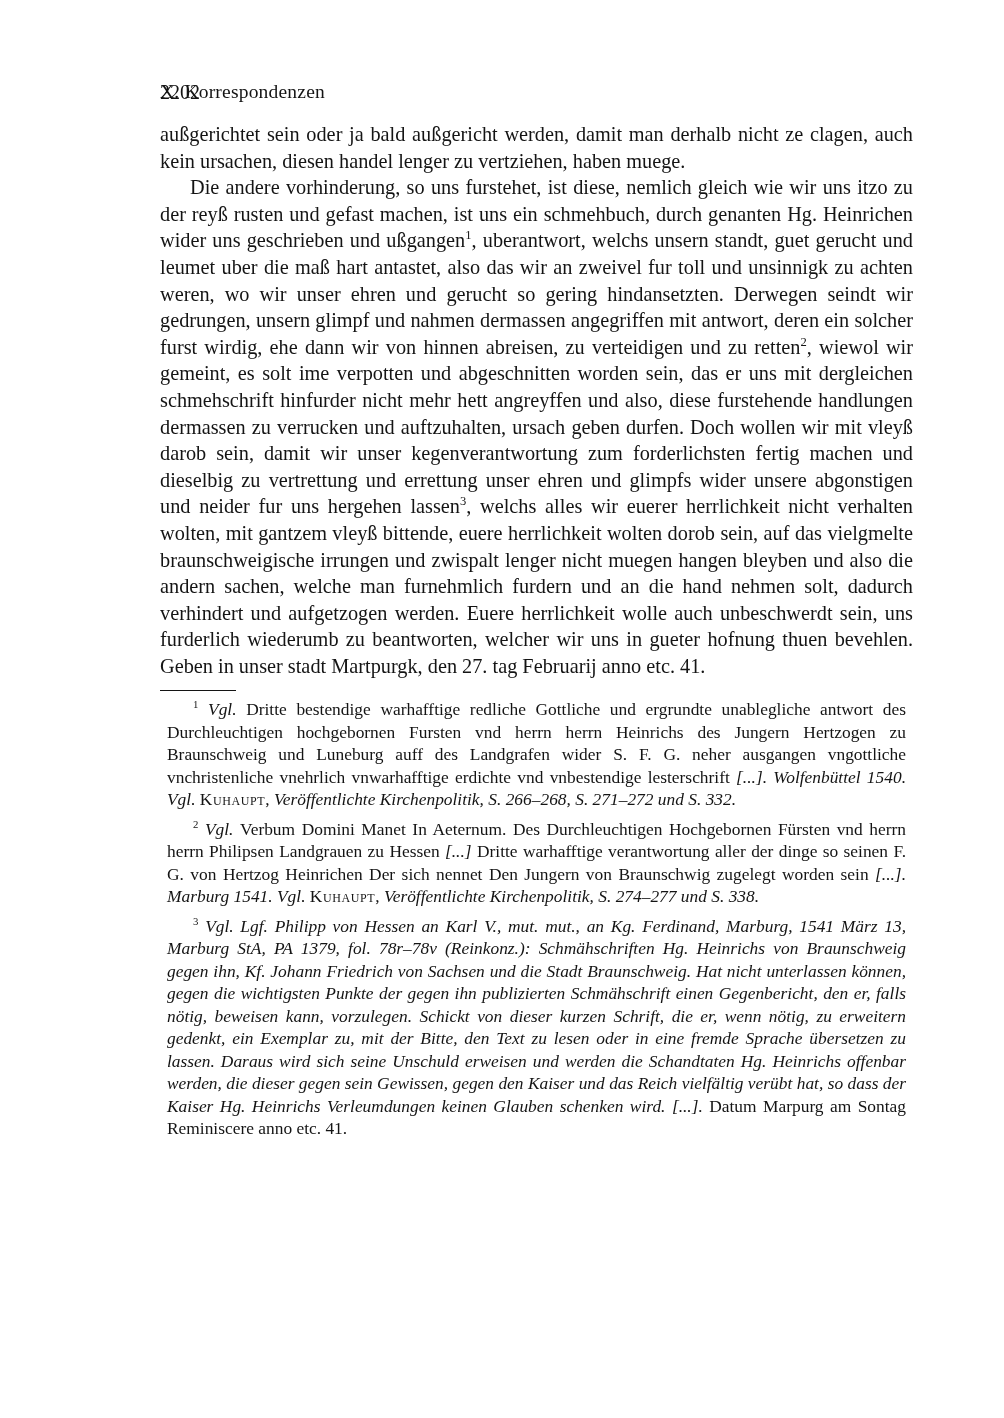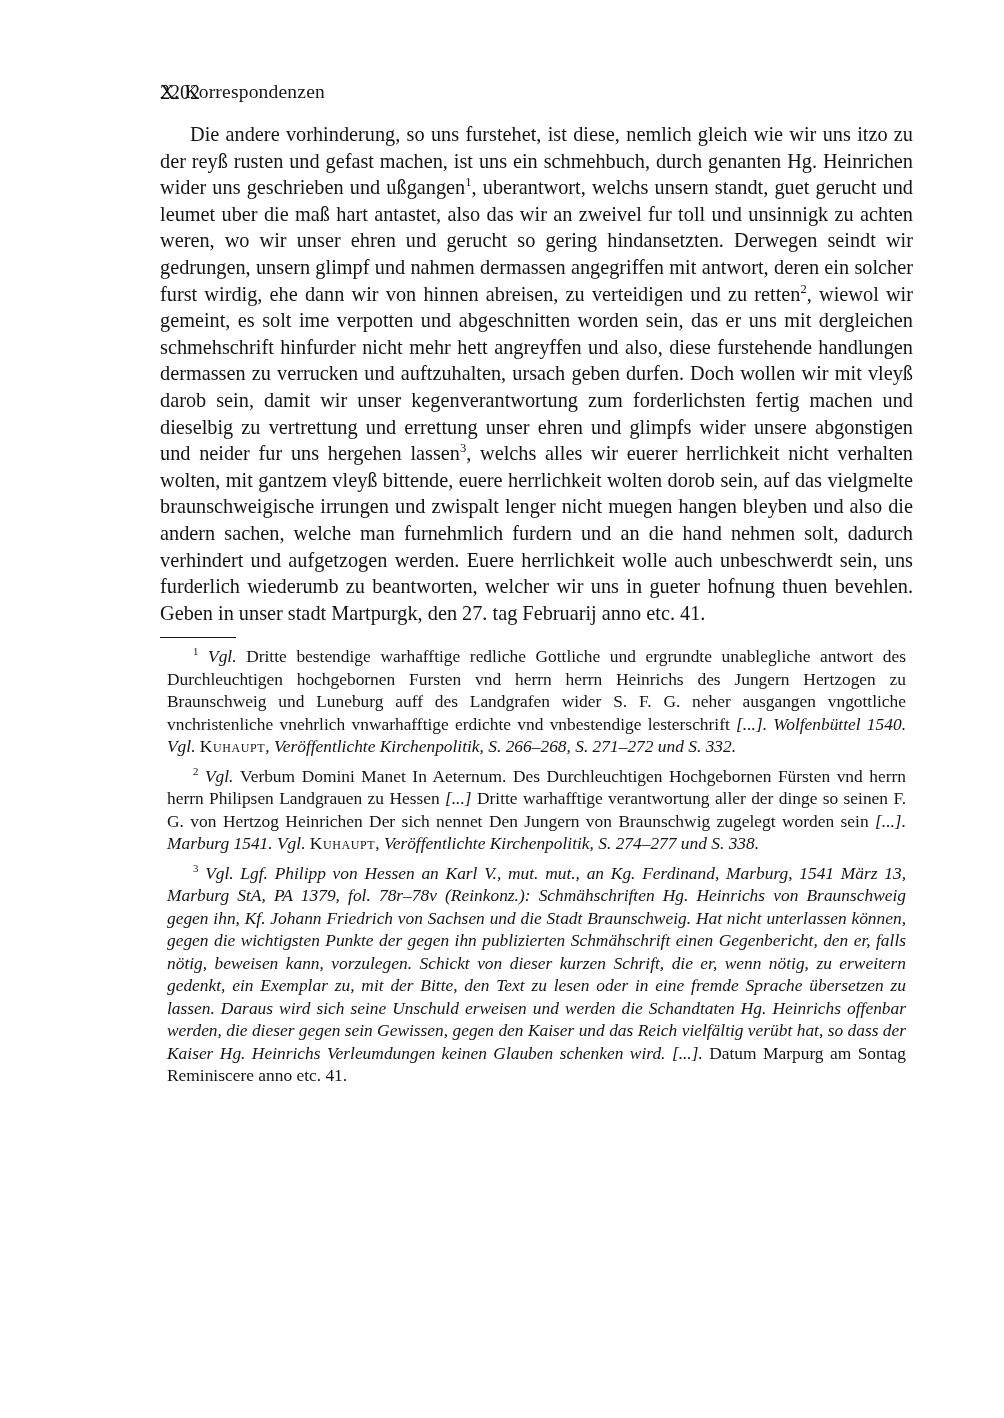--- a/index.html
+++ b/index.html
@@ -84,20 +84,21 @@
 
 <div class="page">
   <div class="text-block">
 
     <header class="page-header">
       <span class="page-number">2202</span>
       <span class="running-head">X. Korrespondenzen</span>
     </header>
 
     <main class="body-text">
+      <p><span>außgerichtet sein oder ja bald außgericht werden, damit man derhalb nicht ze clagen, auch kein ursachen, diesen handel lenger zu vertziehen, haben muege.</span></p>
       <p class="para-indent"><span>Die andere vorhinderung, so uns furstehet, ist diese, nemlich gleich wie wir uns itzo zu der reyß rusten und gefast machen, ist uns ein schmehbuch, durch genanten Hg. Heinrichen wider uns geschrieben und ußgangen</span><sup>1</sup><span>, uberantwort, welchs unsern standt, guet gerucht und leumet uber die maß hart antastet, also das wir an zweivel fur toll und unsinnigk zu achten weren, wo wir unser ehren und gerucht so gering hindansetzten. Derwegen seindt wir gedrungen, unsern glimpf und nahmen dermassen angegriffen mit antwort, deren ein solcher furst wirdig, ehe dann wir von hinnen abreisen, zu verteidigen und zu retten</span><sup>2</sup><span>, wiewol wir gemeint, es solt ime verpotten und abgeschnitten worden sein, das er uns mit dergleichen schmehschrift hinfurder nicht mehr hett angreyffen und also, diese furstehende handlungen dermassen zu verrucken und auftzuhalten, ursach geben durfen. Doch wollen wir mit vleyß darob sein, damit wir unser kegenverantwortung zum forderlichsten fertig machen und dieselbig zu vertrettung und errettung unser ehren und glimpfs wider unsere abgonstigen und neider fur uns hergehen lassen</span><sup>3</sup><span>, welchs alles wir euerer herrlichkeit nicht verhalten wolten, mit gantzem vleyß bittende, euere herrlichkeit wolten dorob sein, auf das vielgmelte braunschweigische irrungen und zwispalt lenger nicht muegen hangen bleyben und also die andern sachen, welche man furnehmlich furdern und an die hand nehmen solt, dadurch verhindert und aufgetzogen werden. Euere herrlichkeit wolle auch unbeschwerdt sein, uns furderlich wiederumb zu beantworten, welcher wir uns in gueter hofnung thuen bevehlen. Geben in unser stadt Martpurgk, den 27. tag Februarij anno etc. 41.</span></p>
     </main>
 
     <footer class="footnotes">
       <div class="fn-rule"></div>
       <p><sup>1</sup><span class="i"> Vgl. </span><span>Dritte bestendige warhafftige redliche Gottliche und ergrundte unablegliche antwort des Durchleuchtigen hochgebornen Fursten vnd herrn herrn Heinrichs des Jungern Hertzogen zu Braunschweig und Luneburg auff des Landgrafen wider S. F. G. neher ausgangen vngottliche vnchristenliche vnehrlich vnwarhafftige erdichte vnd vnbestendige lesterschrift </span><span class="i">[...]. Wolfenbüttel 1540. Vgl. </span><span class="sc">Kuhaupt</span><span>, </span><span class="i">Veröffentlichte Kirchenpolitik, S. 266–268, S. 271–272 und S. 332.</span></p>
       <p><sup>2</sup><span class="i"> Vgl. </span><span>Verbum Domini Manet In Aeternum. Des Durchleuchtigen Hochgebornen Fürsten vnd herrn herrn Philipsen Landgrauen zu Hessen </span><span class="i">[...]</span><span> Dritte warhafftige verantwortung aller der dinge so seinen F. G. von Hertzog Heinrichen Der sich nennet Den Jungern von Braunschwig zugelegt worden sein </span><span class="i">[...]. Marburg 1541. Vgl. </span><span class="sc">Kuhaupt</span><span>, </span><span class="i">Veröffentlichte Kirchenpolitik, S. 274–277 und S. 338.</span></p>
       <p><sup>3</sup><span class="i"> Vgl. Lgf. Philipp von Hessen an Karl V., mut. mut., an Kg. Ferdinand, Marburg, 1541 März 13, Marburg StA, PA 1379, fol. 78r–78v (Reinkonz.): Schmähschriften Hg. Heinrichs von Braunschweig gegen ihn, Kf. Johann Friedrich von Sachsen und die Stadt Braunschweig. Hat nicht unterlassen können, gegen die wichtigsten Punkte der gegen ihn publizierten Schmähschrift einen Gegenbericht, den er, falls nötig, beweisen kann, vorzulegen. Schickt von dieser kurzen Schrift, die er, wenn nötig, zu erweitern gedenkt, ein Exemplar zu, mit der Bitte, den Text zu lesen oder in eine fremde Sprache übersetzen zu lassen. Daraus wird sich seine Unschuld erweisen und werden die Schandtaten Hg. Heinrichs offenbar werden, die dieser gegen sein Gewissen, gegen den Kaiser und das Reich vielfältig verübt hat, so dass der Kaiser Hg. Heinrichs Verleumdungen keinen Glauben schenken wird. [...].</span><span> Datum Marpurg am Sontag Reminiscere anno etc. 41.</span></p>
     </footer>
 

